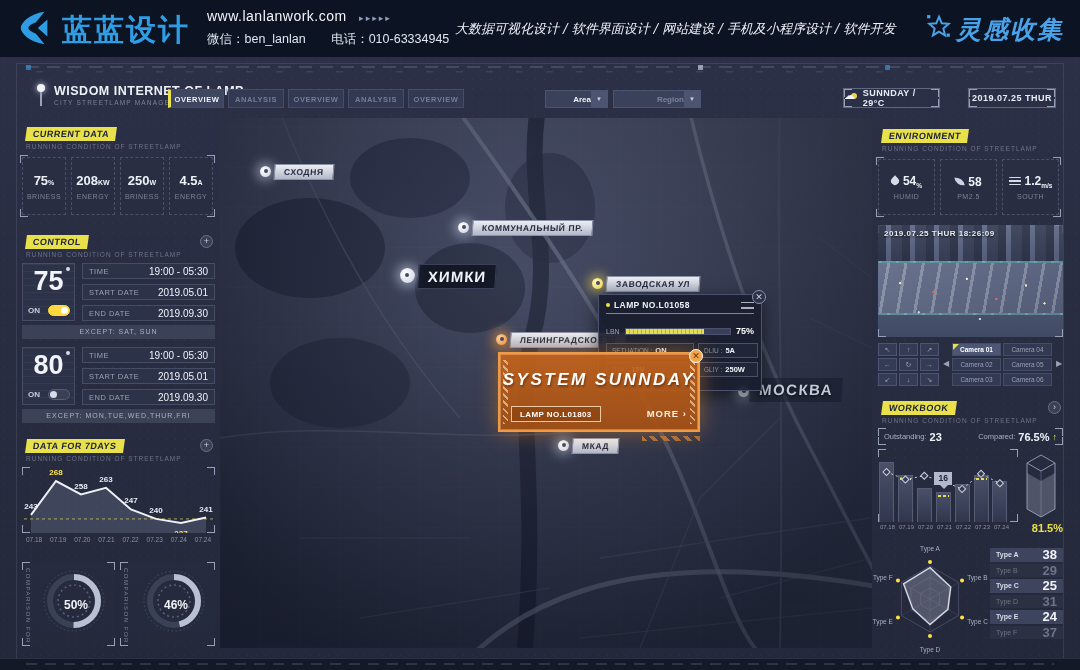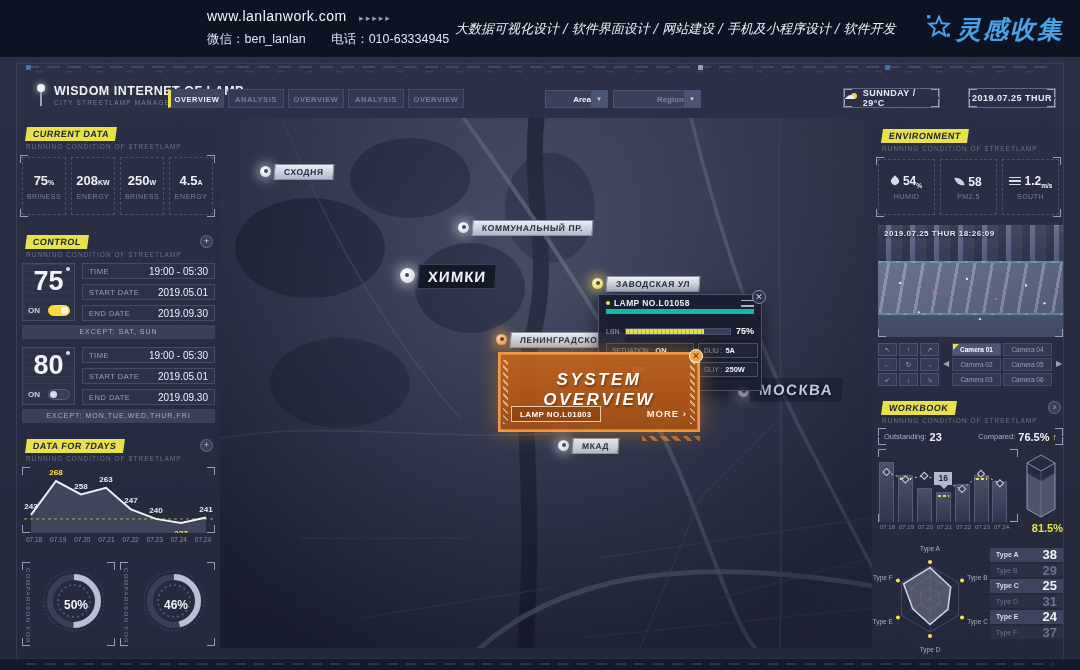--- a/index.html
+++ b/index.html
@@ -132,21 +132,21 @@
     letter-spacing:.6px;background:linear-gradient(180deg,#eceef4,#b2b8c9);color:#252a3e;
     border:1px solid #8b92a6;transform:skewX(-4deg);white-space:nowrap;}
   .mtag.dark{background:rgba(14,18,31,.82);color:#f0f2f8;border-color:#39405a;
     font-size:15px;height:25px;line-height:24px;letter-spacing:1px;}
   .mtag.city{background:rgba(20,25,40,.5);color:#c3c9da;border:none;font-size:15px;height:24px;line-height:23px;
     letter-spacing:1.5px;text-shadow:0 1px 3px rgba(0,0,0,.7);}
 
   
   .popup{position:absolute;left:378px;top:176px;width:164px;height:97px;z-index:5;
     background:rgba(25,30,47,.94);border:1px solid #4a5270;box-shadow:0 5px 16px rgba(0,0,0,.55);padding:5px 7px;}
-  .popup .hd{display:flex;align-items:center;gap:4px;height:14px;border-bottom:5px solid #14b8a6;padding-bottom:3px;}
+  .popup .hd{display:flex;align-items:center;gap:4px;height:14px;border-bottom:1px solid #14b8a6;padding-bottom:3px;}
   .popup .dot{width:4px;height:4px;border-radius:50%;background:#e9e14b;}
   .popup .ttl{font-size:8.5px;font-weight:bold;color:#eef1f7;letter-spacing:.4px;flex:1;}
   .sliders{width:13px;height:9px;position:relative;cursor:pointer;}
   .sliders::before,.sliders::after{content:"";position:absolute;left:0;right:0;height:1.5px;background:#aab1c5;}
   .sliders::before{top:1px;} .sliders::after{bottom:1px;}
   .lbn-row{display:flex;align-items:center;gap:5px;margin-top:12px;}
   .lbn-row .lb{font-size:7px;color:#9aa1b5;}
   .pbar{flex:1;height:7px;background:#3a4156;border:1px solid #4a5270;position:relative;}
   .pbar .fill{position:absolute;left:0;top:0;bottom:0;background:repeating-linear-gradient(90deg,#e3de52 0 3px,#b8b43e 3px 4px);}
   .lbn-row .pv{font-size:9px;font-weight:bold;color:#fff;}
@@ -251,20 +251,29 @@
   .rrow.hl{background:#3d455e;}
   .rrow .rl{font-size:7px;color:#6d7389;}
   .rrow.hl .rl{color:#d8dce8;font-weight:bold;}
   .rrow .rv{font-size:13px;font-weight:bold;color:#6d7389;}
   .rrow.hl .rv{color:#f0f3f8;}
 </style>
 </head>
 <body>
 
 <div class="banner">
+  <div class="logo-wrap">
+    <span>
+      <svg width="38" height="38" viewBox="0 0 40 40">
+        <path d="M30 3 C14 5 5 15 5 20 C5 25 14 35 30 37 L21 26 C16 24 13 22 13 20 C13 18 16 16 21 14 Z" fill="#2f9de4"></path>
+        <path d="M33 11 L23 20 L33 29 Z" fill="#2f9de4"></path>
+      </svg>
+    </span>
+    <span class="logo-text">蓝蓝设计</span>
+  </div>
   <div class="site-row">
     <span>www.lanlanwork.com</span>
     <span class="arr">▸▸▸▸▸</span>
   </div>
   <div class="contact-row">
     <span>微信：ben_lanlan</span>
     <span>电话：010-63334945</span>
   </div>
   <div class="services">大数据可视化设计 / 软件界面设计 / 网站建设 / 手机及小程序设计 / 软件开发</div>
   <div class="collect">
@@ -504,21 +513,21 @@
           <div class="pfield">DLIU :<b>5A</b></div>
           <div class="pfield">DYA :<b>15V</b></div>
           <div class="pfield">GLIY :<b>250W</b></div>
         </div>
     </div>
 
     <div class="alert">
       <div class="stripes" style="left:3px"></div>
       <div class="stripes" style="right:3px"></div>
       <div class="xbtn">✕</div>
-      <div class="ttl">SYSTEM OVERVIEW</div>
+      <div class="ttl">SYSTEM SUNNDAY</div>
       <div class="alert-bottom">
         <span class="lamp-chip">LAMP NO.L01803</span>
         <span class="more-link">MORE ›</span>
       </div>
     </div>
     <div class="haz" style="left:395px;top:225px"></div>
     <div class="haz" style="left:422px;top:318px"></div>
   </div>
 
   <div class="tag" style="left:882px;top:72px">ENVIRONMENT</div>

